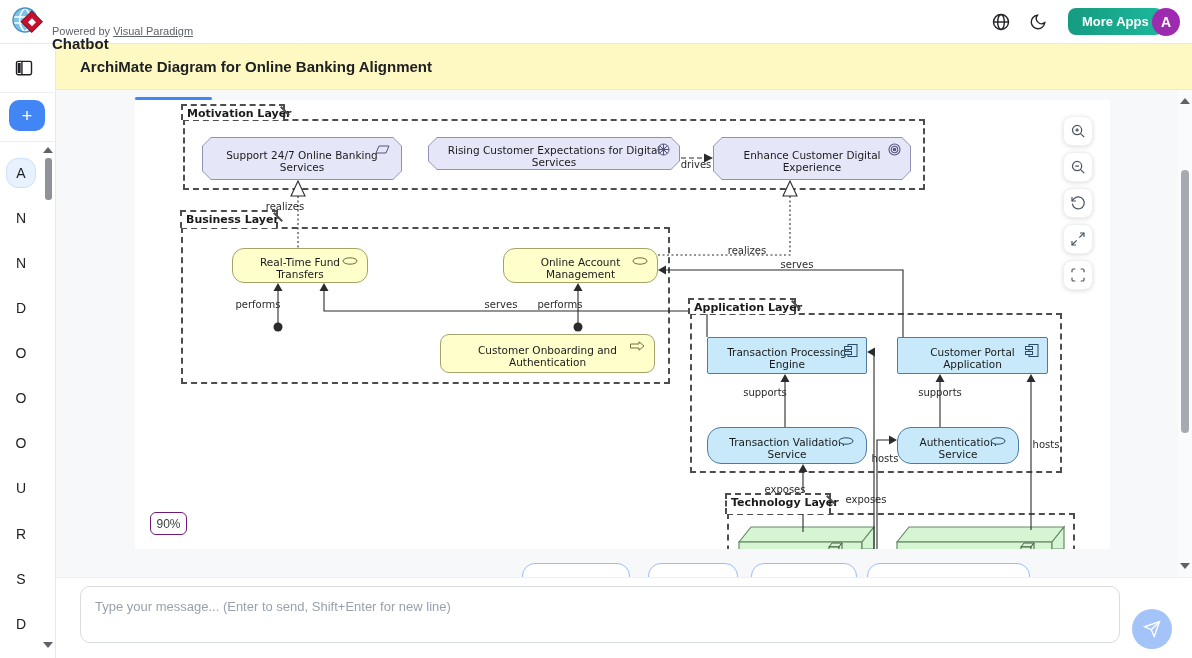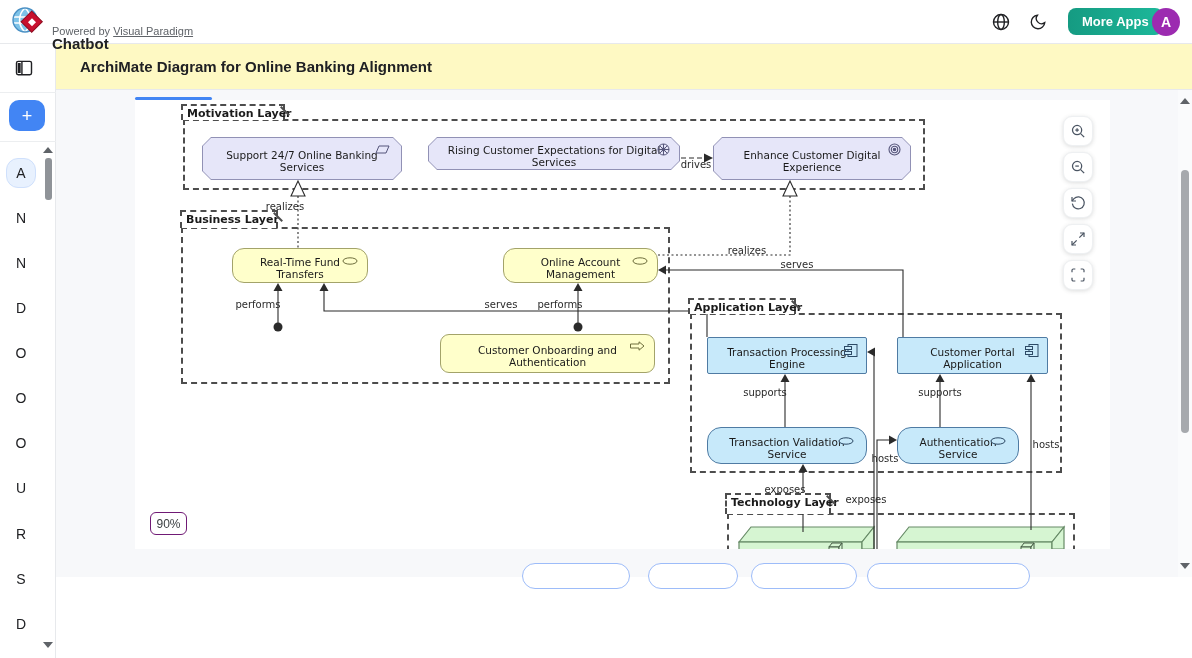--- a/index.html
+++ b/index.html
@@ -407,14 +407,23 @@
   <div class="chip" style="left:648px; width:90px;"></div>
   <div class="chip" style="left:751px; width:106px;"></div>
   <div class="chip" style="left:867px; width:163px;"></div>
 
   <div class="page-scrollbar">
     <div class="tri up" style="left:2px; top:8px;"></div>
     <div class="page-scroll-thumb"></div>
     <div class="tri down" style="left:2px; top:473px;"></div>
   </div>
 
+  <div class="input-panel">
+    <textarea class="msg-box" placeholder="Type your message... (Enter to send, Shift+Enter for new line)" style=""></textarea>
+    <button class="send-btn">
+      <svg width="18" height="18" viewBox="0 0 24 24" fill="none" stroke="#ffffff" stroke-width="1.8">
+        <line x1="22" y1="2" x2="11" y2="13"></line>
+          <polygon points="22,2 15,22 11,13 2,9" fill="none"></polygon>
+      </svg>
+    </button>
+  </div>
 
 </div>
 
 </body></html>

